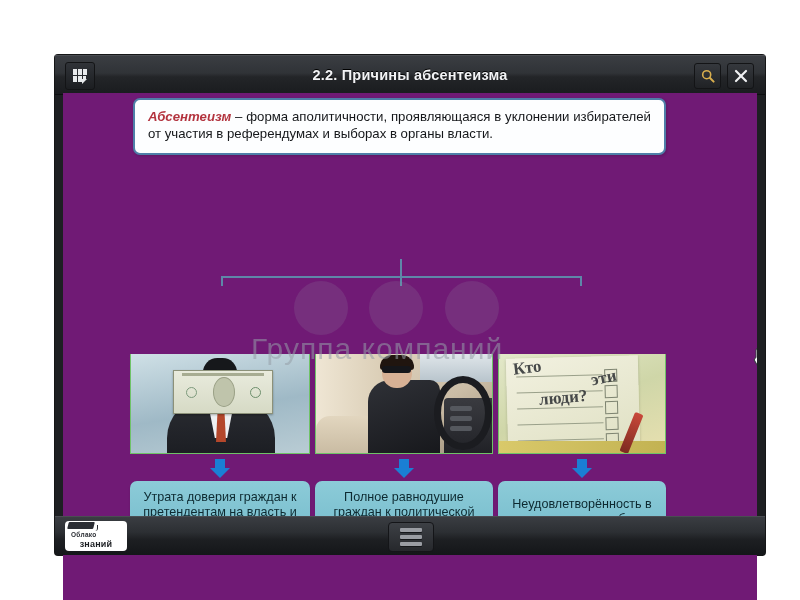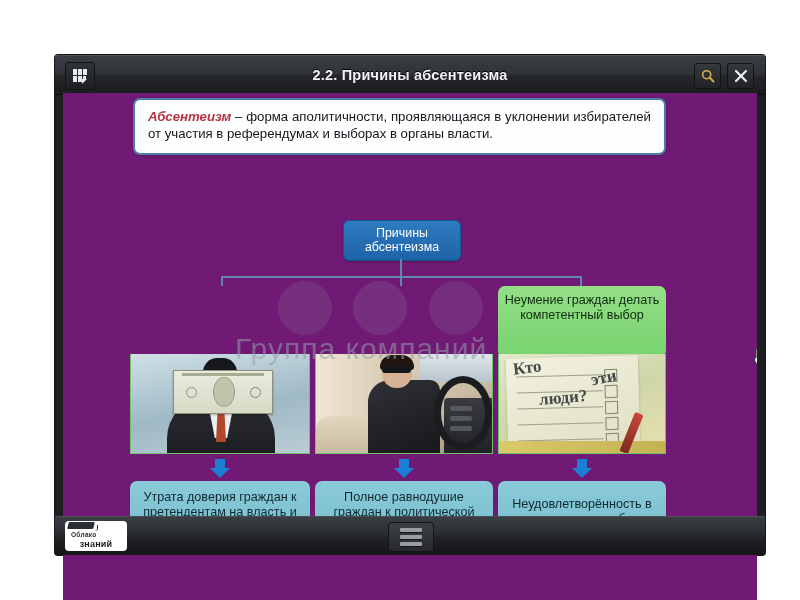--- a/index.html
+++ b/index.html
@@ -224,21 +224,21 @@
     color:#0d2a31;font-size:12.6px;line-height:1.17;text-align:center;
     display:flex;align-items:center;justify-content:center;
     padding:4px 5px;box-sizing:border-box;
     box-shadow:0 1px 2px rgba(0,0,0,.12);
   }
   #result1{left:67px;width:180px;height:62px;}
   #result2{left:252px;width:178px;height:62px;}
   #result3{left:435px;width:168px;height:62px;}
 
   
-  #watermark{position:absolute;left:0;top:0;width:694px;height:424px;pointer-events:none;}
+  #watermark{position:absolute;left:16px;top:0;width:694px;height:424px;pointer-events:none;}
   #wm-line1{
     position:absolute;left:172px;top:239px;
     font-size:30px;color:rgba(150,158,168,.55);
     letter-spacing:1px;white-space:nowrap;
   }
   #wm-line2{
     position:absolute;left:60px;top:268px;
     font-size:46px;font-weight:bold;color:rgba(140,148,160,.52);
     letter-spacing:0px;white-space:nowrap;
   }
@@ -279,29 +279,27 @@
       </svg>
     </div>
   </div>
 
   <div id="slide">
 
     <div id="definition-box">
       <div id="definition-text"><span id="definition-term">Абсентеизм</span><span> – форма аполитичности, проявляющаяся в уклонении избирателей от участия в референдумах и выборах в органы власти.</span></div>
     </div>
 
-    <div id="root-box">Причины абсентеизма</div>
 
     <div class="conn" id="conn-v-root"></div>
     <div class="conn" id="conn-h"></div>
     <div class="conn conn-drop" id="drop1"></div>
     <div class="conn conn-drop" id="drop2"></div>
     <div class="conn conn-drop" id="drop3"></div>
 
-    <div class="cause" id="cause3">Неумение граждан делать компетентный выбор</div>
 
     <div class="photo" id="photo1">
       <span class="p1-body"></span>
       <span class="p1-shirt"></span>
       <span class="p1-tie"></span>
       <span class="p1-head"></span>
       <span class="p1-brim"></span>
       <span class="p1-hat"></span>
       <span class="p1-bill">
         <span class="txt"></span>

